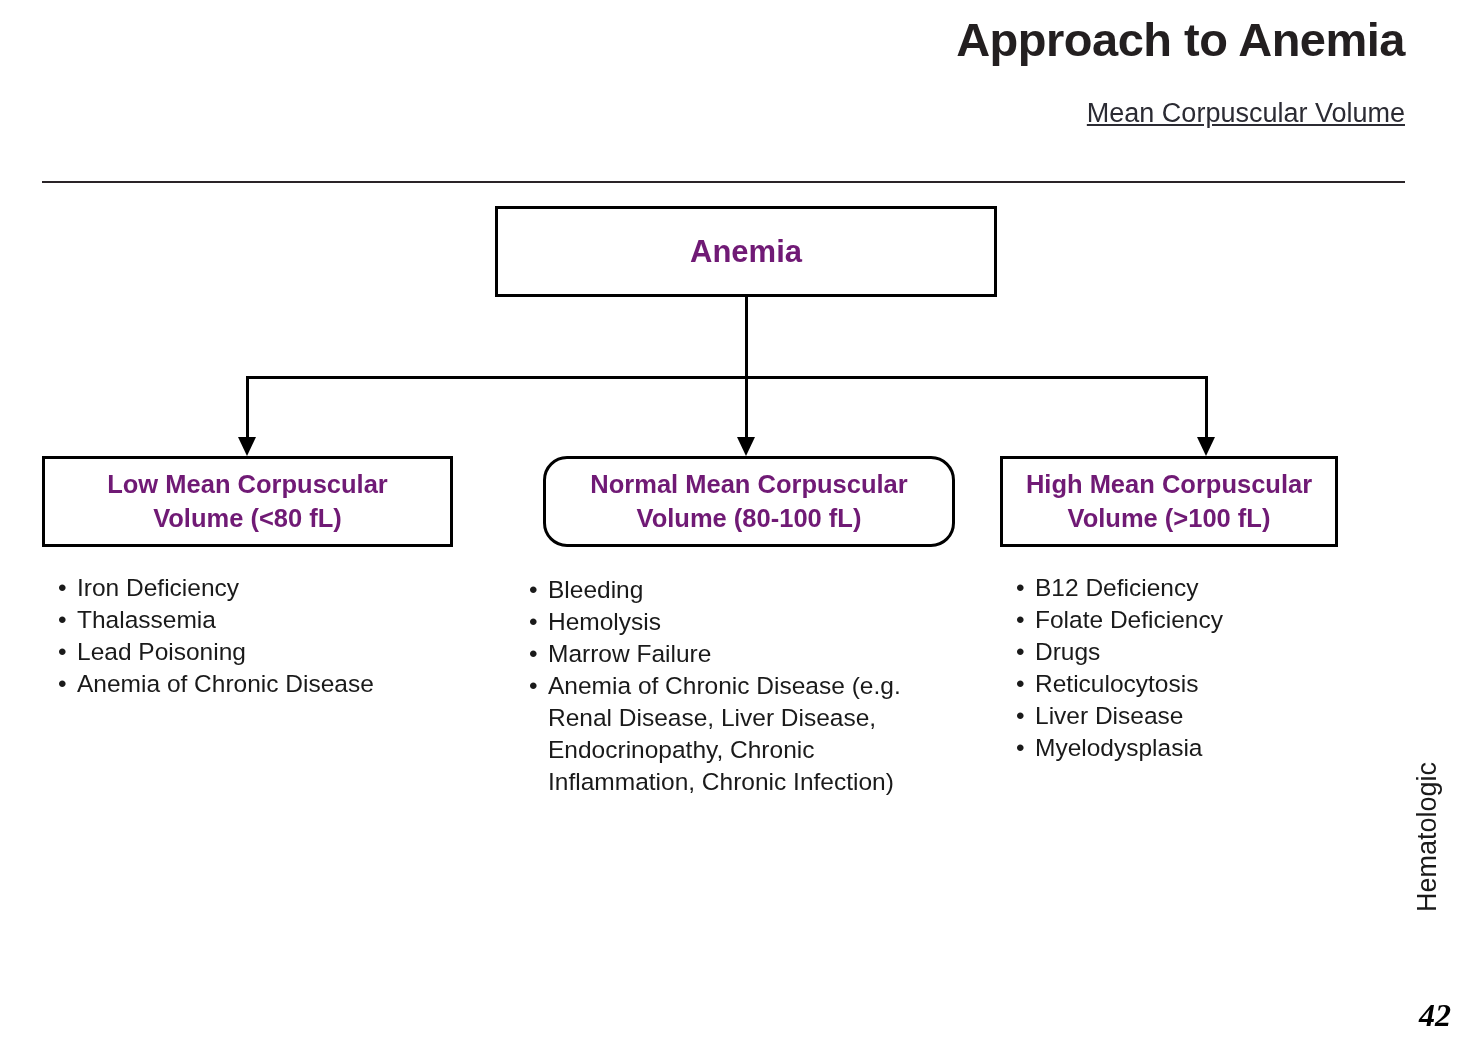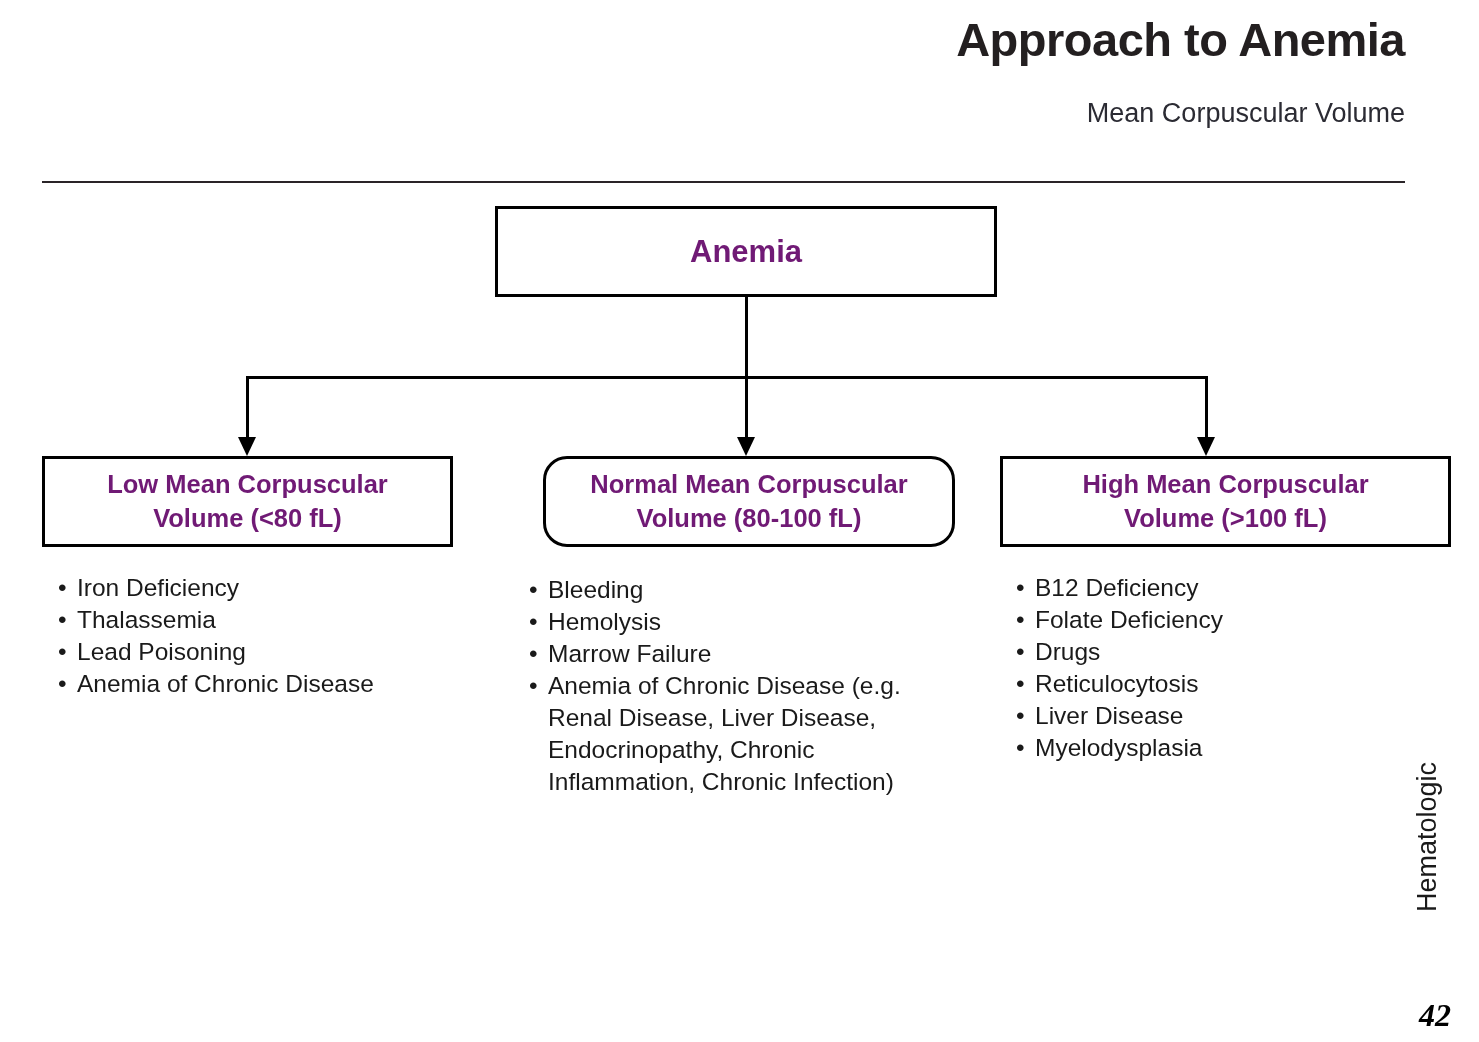--- a/index.html
+++ b/index.html
@@ -36,20 +36,21 @@
   .subtitle {
     position: absolute;
     right: 74px;
     top: 97px;
     font-size: 27px;
     font-weight: normal;
     color: #2b2b33;
     line-height: 1.2;
     text-align: right;
     white-space: nowrap;
+    text-decoration: underline;
   }
   .header-rule {
     position: absolute;
     left: 42px;
     top: 181px;
     width: 1363px;
     height: 2px;
     background: #2a2428;
   }
 
@@ -74,21 +75,21 @@
     font-size: 31px;
   }
   .node-cat {
     height: 91px;
     font-size: 25.5px;
     line-height: 1.32;
     padding: 0 16px;
   }
   .node-low    { left: 42px;   top: 456px; width: 411px; }
   .node-normal { left: 543px;  top: 456px; width: 412px; border-radius: 24px; }
-  .node-high   { left: 1000px; top: 456px; width: 451px; }
+  .node-high   { left: 1000px; top: 456px; width: 338px; }
 
   
   .conn {
     position: absolute;
     background: #000000;
   }
   
   .stem {
     left: 745px;
     top: 297px;

